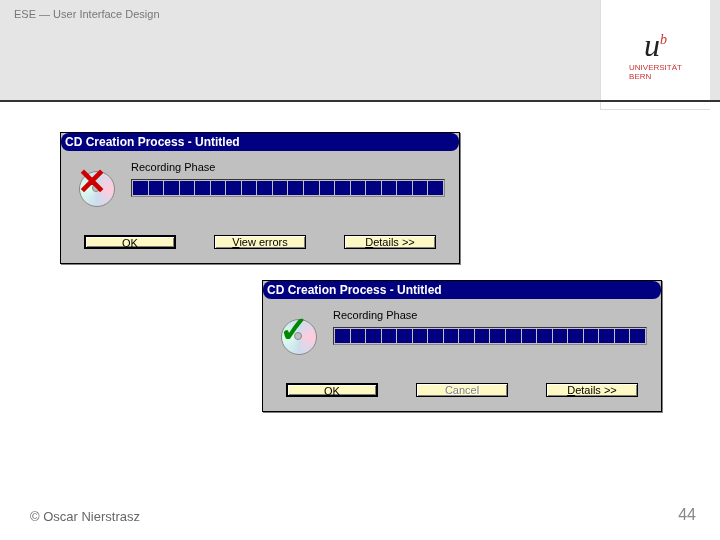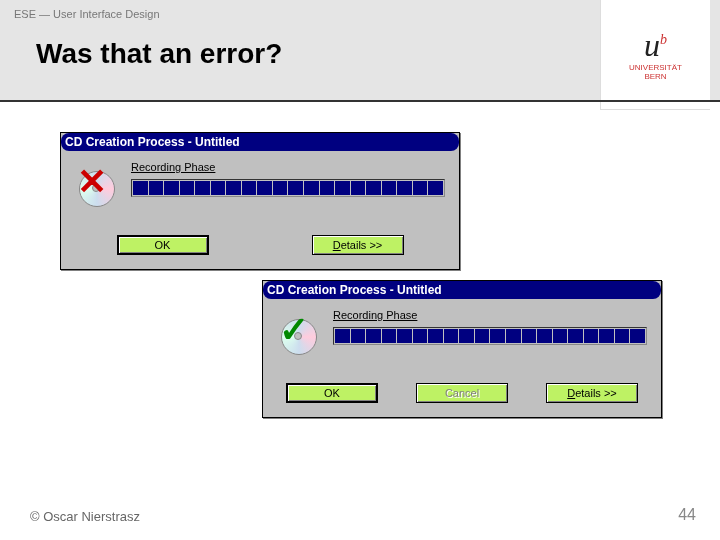--- a/index.html
+++ b/index.html
@@ -46,21 +46,21 @@
     font-family: Georgia, serif;
     font-style: italic;
     font-size: 32px;
     color: #222;
     position: relative;
   }
   .logo-u sup { font-size: 14px; font-style: italic; }
   .logo-caption {
     font-size: 8px;
     color: #c33;
-    text-align: center;
+    text-align: left;
     line-height: 1.1;
   }
   .header-rule {
     position: absolute;
     left: 0;
     top: 100px;
     width: 720px;
     border-top: 2px solid #333;
   }
 
@@ -82,21 +82,21 @@
     font-size: 12px;
     border-radius: 8px;
   }
   .dlg-body {
     padding: 10px 14px 6px 14px;
     display: grid;
     grid-template-columns: 44px 1fr;
     column-gap: 12px;
     align-items: start;
   }
-  .phase-label { grid-column: 2; margin-bottom: 6px; text-decoration: underline; }
+  .phase-label { grid-column: 2; margin-bottom: 6px; }
   .status-label { grid-column: 2; margin-bottom: 8px; }
   .icon-cell {
     grid-column: 1;
     grid-row: 1 / span 3;
     display: flex;
     align-items: center;
     justify-content: center;
     height: 56px;
   }
   .progress {
@@ -113,22 +113,22 @@
     background: #000080;
   }
   .btn-row {
     display: flex;
     justify-content: space-around;
     gap: 20px;
     padding: 12px 14px 14px 14px;
   }
   .win-btn {
     min-width: 92px;
-    height: 20px;
-    background: #bef264;
+    height: 14px;
+    background: #fef9c3;
     border: 1px solid #000;
     box-shadow: inset 1px 1px 0 #fff, inset -1px -1px 0 #808080;
     font-family: inherit;
     font-size: 11px;
     cursor: pointer;
   }
   .win-btn.default { border: 2px solid #000; }
   .win-btn.disabled { color: #808080; text-shadow: 1px 1px 0 #fff; cursor: default; }
   .win-btn u { text-decoration: underline; }
 
@@ -172,21 +172,20 @@
   }
 
   .dlg1 { left: 60px;  top: 132px; width: 400px; }
   .dlg2 { left: 262px; top: 280px; width: 400px; }
 </style>
 </head>
 <body>
 
 <div class="slide-header">
   <div class="course-tag">ESE — User Interface Design</div>
-  <div class="slide-title">Was that an error?</div>
   <div class="logo-box">
     <div class="logo-u">u<sup style="color:#c33;">b</sup></div>
     <div class="logo-caption">
       <span>UNIVERSITÄT</span><br>
       <span>BERN</span>
     </div>
   </div>
 </div>
 <div class="header-rule"></div>
 
@@ -219,20 +218,21 @@
         <div class="seg"></div>
       <div class="seg"></div>
         <div class="seg"></div>
         <div class="seg"></div>
         <div class="seg"></div>
         <div class="seg"></div>
     </div>
   </div>
   <div class="btn-row">
     <button class="win-btn default">OK</button>
+    <button class="win-btn"><u>V</u><span>iew errors</span></button>
     <button class="win-btn"><u>D</u><span>etails &gt;&gt;</span></button>
   </div>
 </div>
 
 <div class="dialog dlg2">
   <div class="titlebar">CD Creation Process - Untitled</div>
   <div class="dlg-body">
     <div class="icon-cell">
       <div class="cd-icon">
         <div class="cd-disc"></div>

